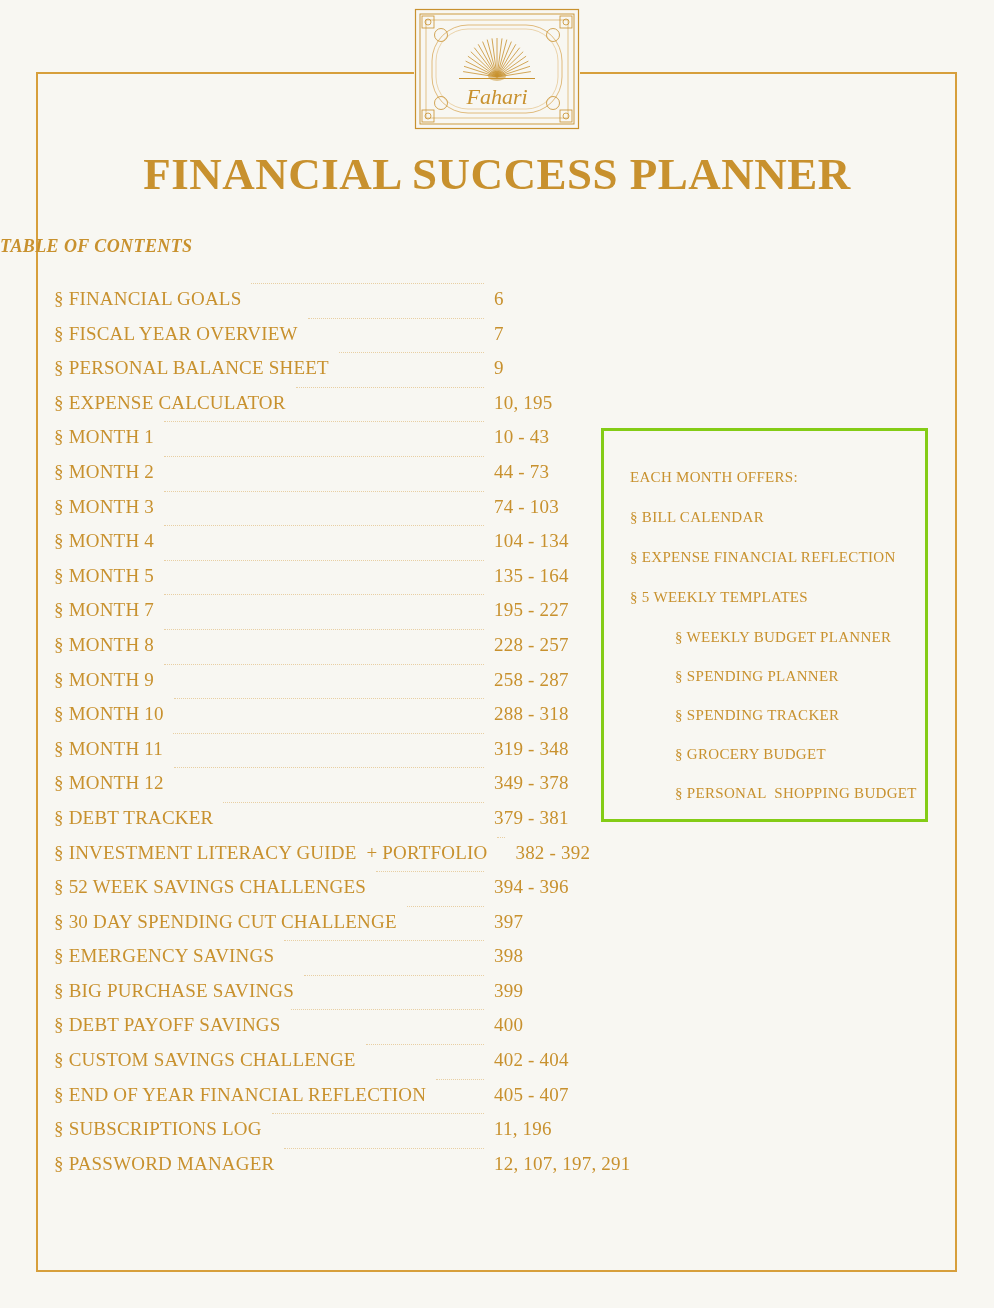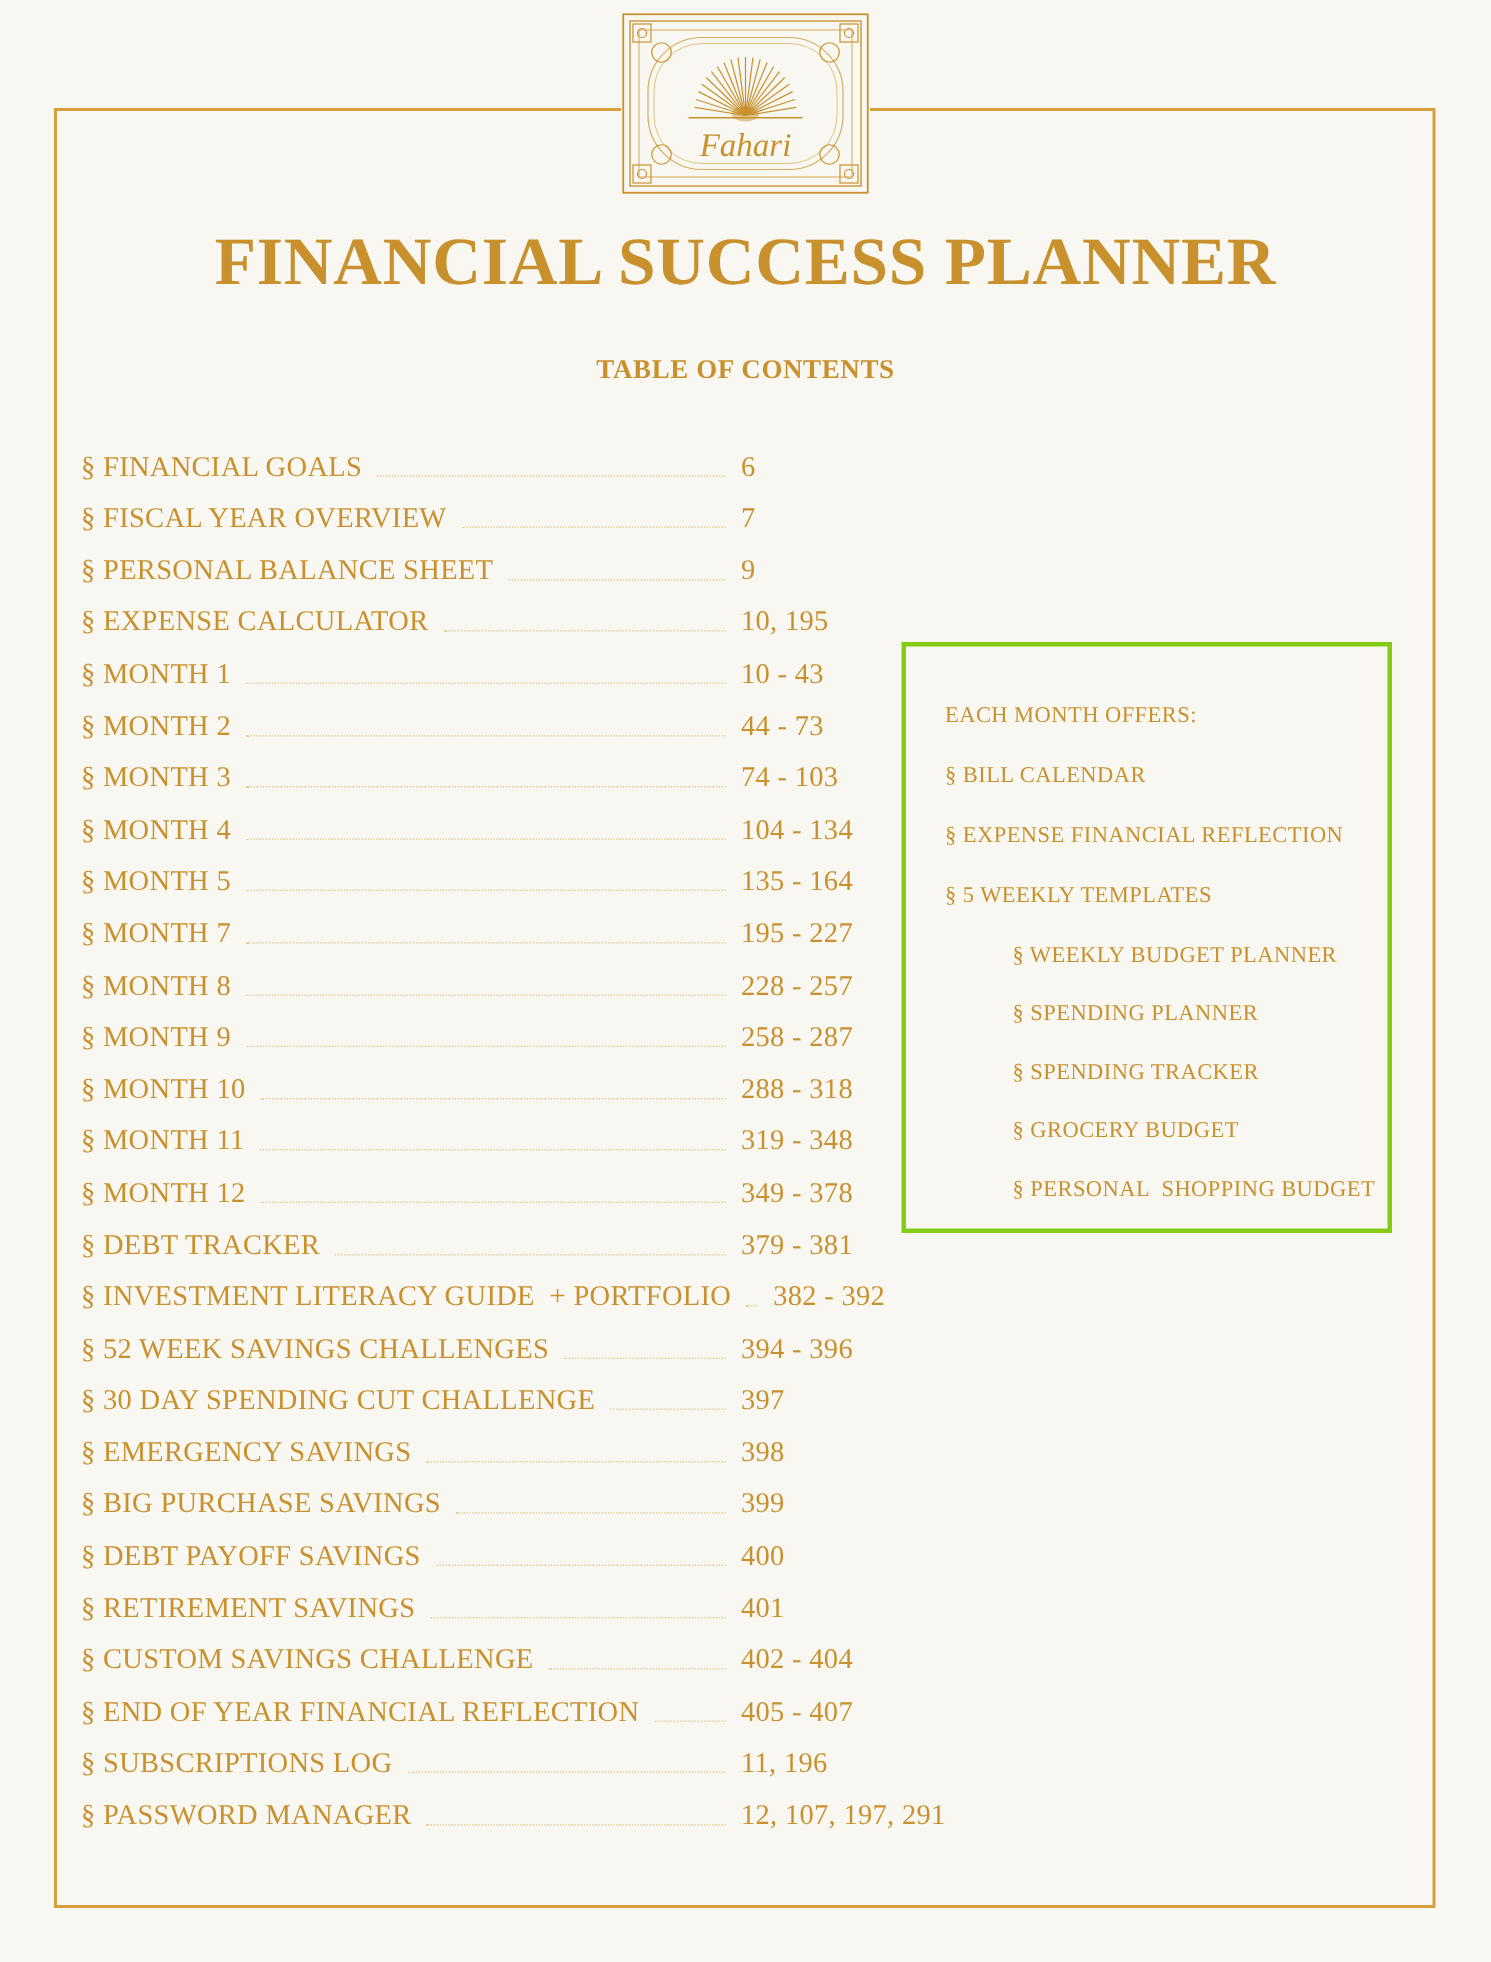--- a/index.html
+++ b/index.html
@@ -52,37 +52,38 @@
     letter-spacing: 0.5px;
     color: #c8912e;
     white-space: nowrap;
     font-weight: bold;
   }
   #toc-subtitle {
     position: absolute;
     left: 0;
     top: 236px;
     width: 994px;
-    text-align: center;
+    text-align: left;
     font-size: 18px;
+    font-style: italic;
     font-weight: bold;
     letter-spacing: 0.4px;
     color: #c8912e;
   }
 
   
   #toc-list {
     position: absolute;
     left: 54px;
     top: 288px;
     width: 600px;
   }
   .toc-row {
     display: flex;
-    align-items: flex-end;
+    align-items: flex-start;
     height: 34.6px;
     font-size: 19px;
     letter-spacing: 0.2px;
     color: #c8912e;
   }
   .toc-label {
     white-space: pre;
     flex: 0 0 auto;
   }
   .toc-leader {
@@ -298,25 +299,20 @@
       <span class="toc-label">§ BIG PURCHASE SAVINGS</span>
       <span class="toc-leader"></span>
       <span class="toc-page">399</span>
     </div>
     <div class="toc-row">
       <span class="toc-label">§ DEBT PAYOFF SAVINGS</span>
       <span class="toc-leader"></span>
       <span class="toc-page">400</span>
     </div>
     <div class="toc-row">
-      <span class="toc-label">§ RETIREMENT SAVINGS</span>
-      <span class="toc-leader"></span>
-      <span class="toc-page">401</span>
-    </div>
-    <div class="toc-row">
       <span class="toc-label">§ CUSTOM SAVINGS CHALLENGE</span>
       <span class="toc-leader"></span>
       <span class="toc-page">402 - 404</span>
     </div>
     <div class="toc-row">
       <span class="toc-label">§ END OF YEAR FINANCIAL REFLECTION</span>
       <span class="toc-leader"></span>
       <span class="toc-page">405 - 407</span>
     </div>
     <div class="toc-row">

